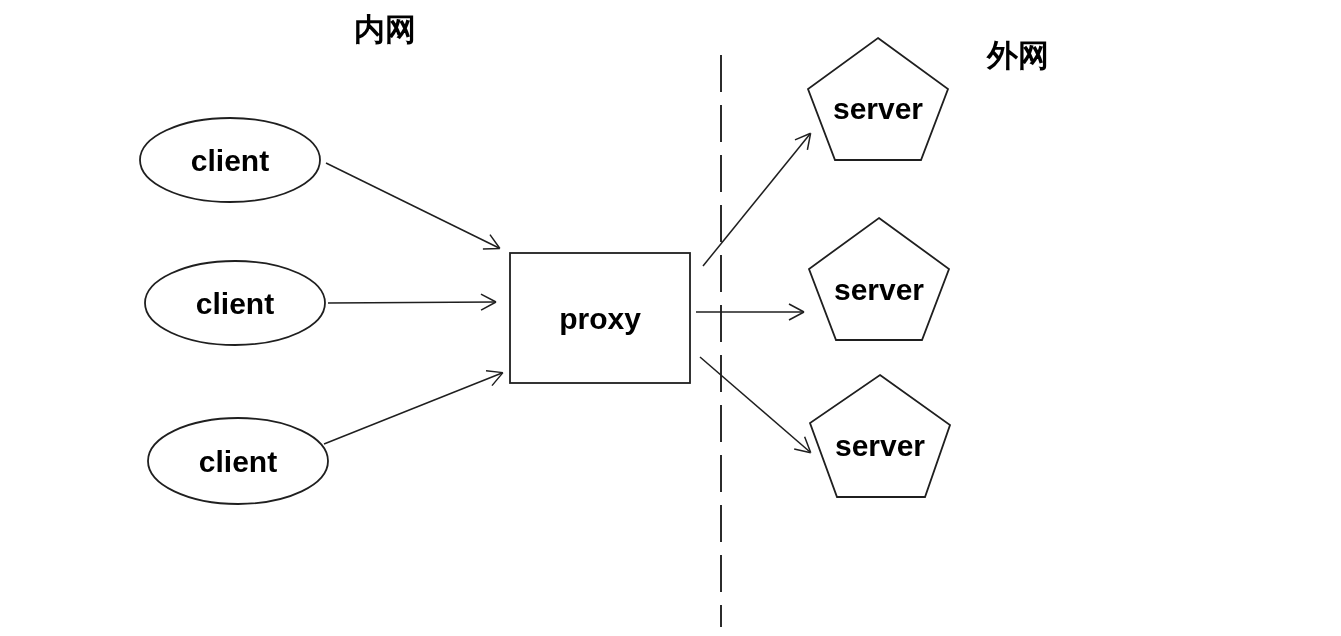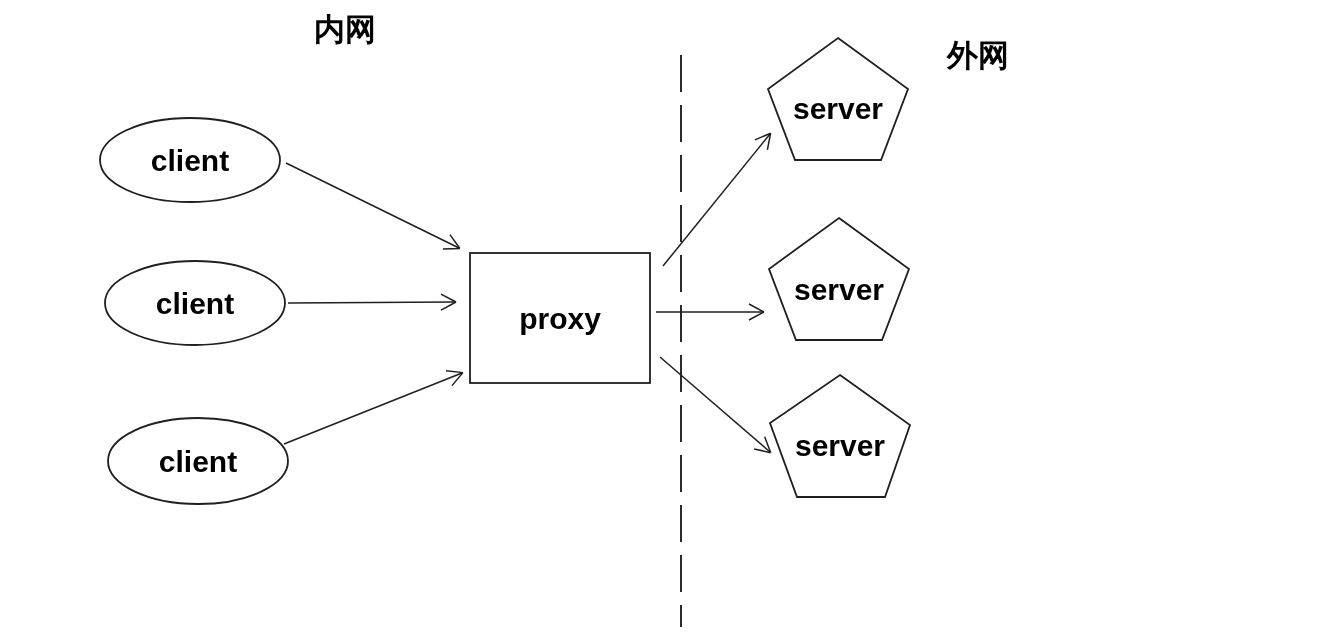--- a/index.html
+++ b/index.html
@@ -7,20 +7,21 @@
     padding: 0;
     background: #ffffff;
     font-family: "Liberation Sans", sans-serif;
   }
   .canvas {
     position: relative;
     width: 1077px;
     height: 636px;
     background: #ffffff;
     overflow: hidden;
+    margin-left: 40px;
   }
   svg { display: block; }
   .shape {
     fill: #ffffff;
     stroke: #1f1f1f;
     stroke-width: 1.8;
   }
   .edge {
     fill: none;
     stroke: #1f1f1f;

